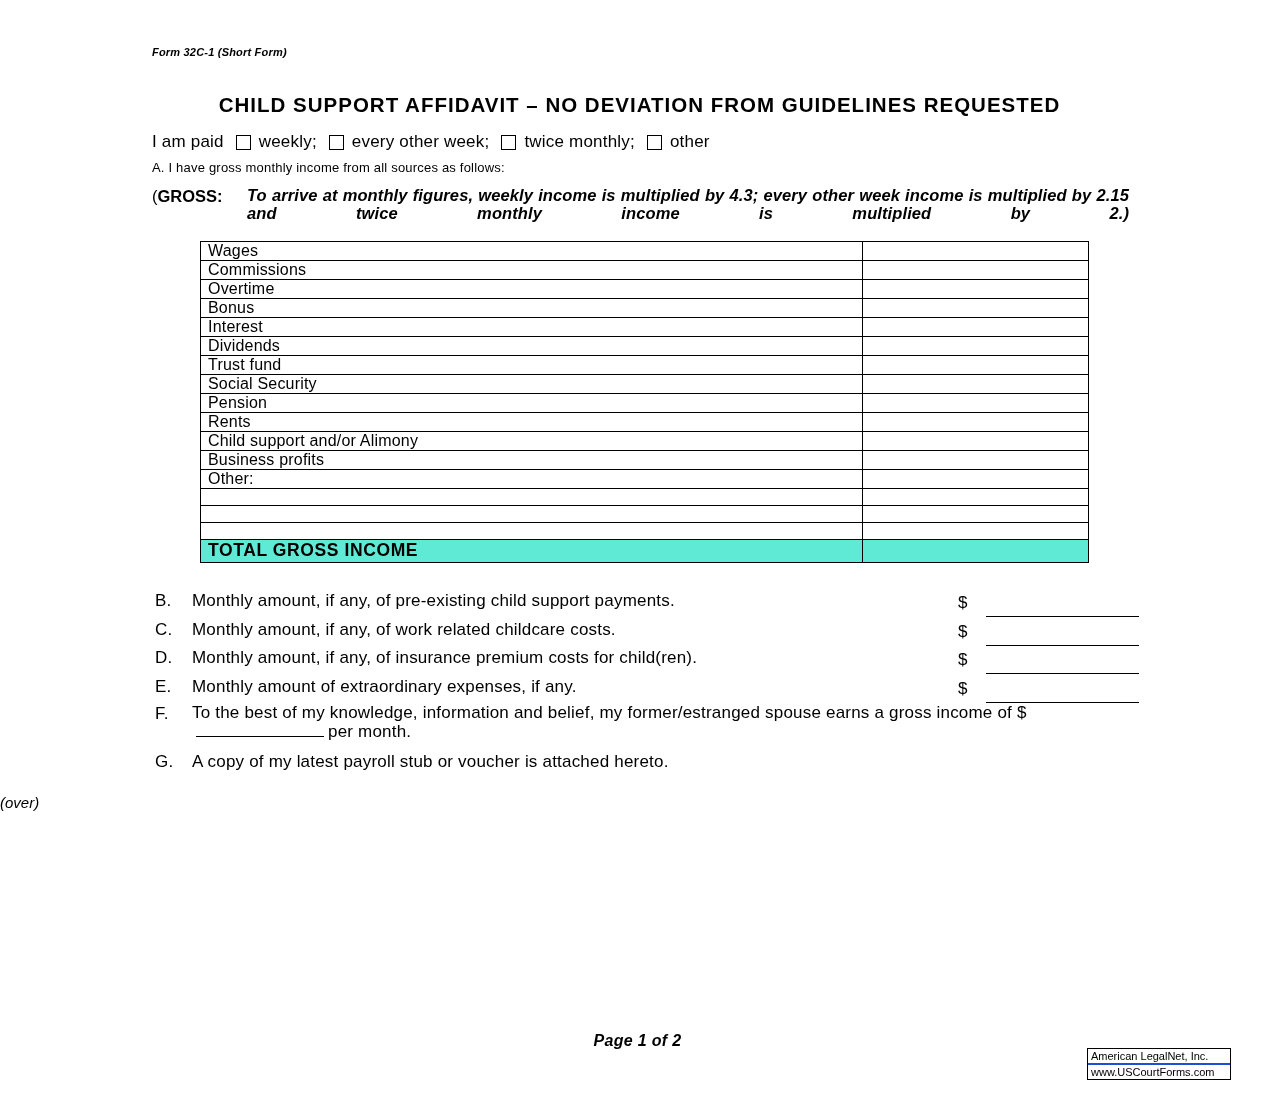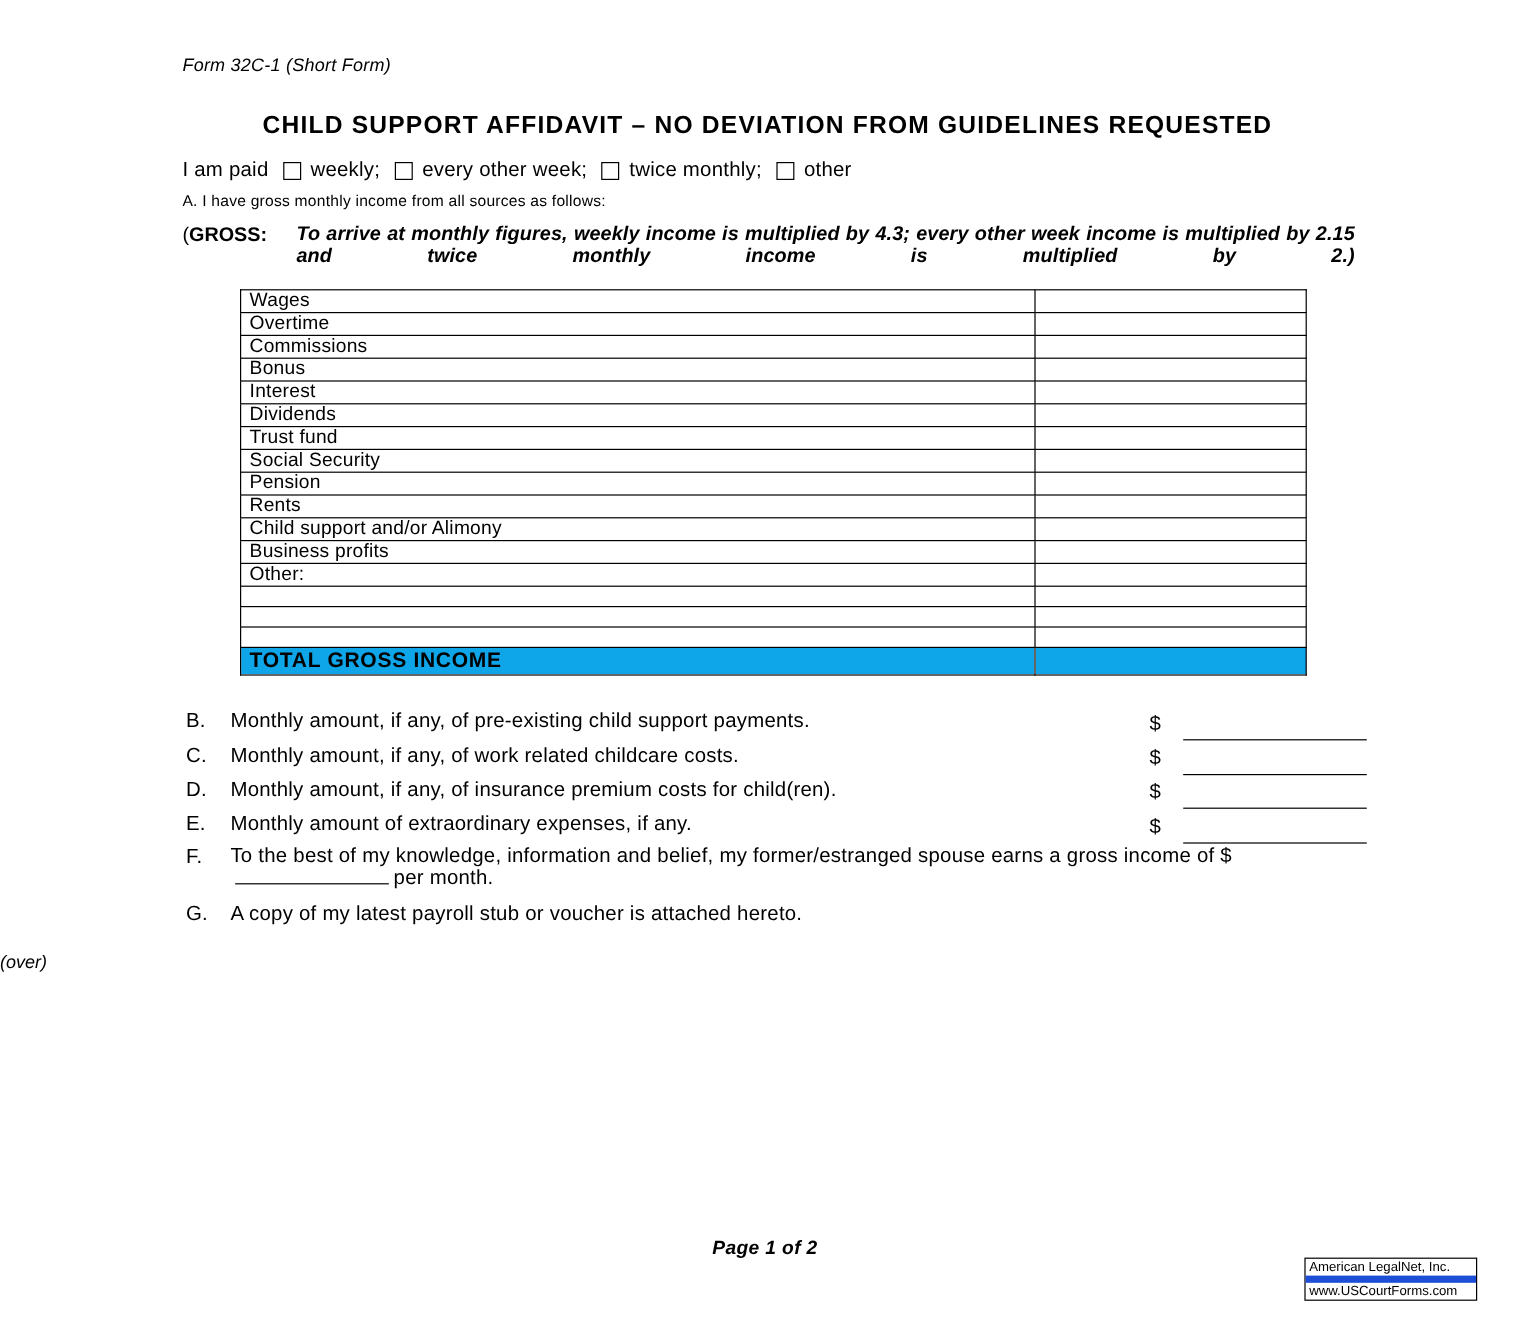--- a/index.html
+++ b/index.html
@@ -2,21 +2,21 @@
 <html><head>
 <meta charset="utf-8">
 <style>
   * { margin:0; padding:0; box-sizing:border-box; }
   html,body { background:#ffffff; }
   body { font-family:"Liberation Sans", sans-serif; color:#000; }
   .page { position:relative; width:1275px; height:1100px; background:#fff; overflow:hidden; }
 
   .form-number {
     position:absolute; left:152px; top:46px;
-    font-size:15px; font-weight:normal; font-style:italic; letter-spacing:0.2px;
+    font-size:11px; font-weight:bold; font-style:italic; letter-spacing:0.2px;
   }
   .title {
     position:absolute; left:152px; top:93px; width:975px;
     text-align:center; font-size:20.5px; font-weight:bold; letter-spacing:1px;
   }
   .paid-line {
     position:absolute; left:152px; top:132px;
     display:flex; align-items:center; font-size:17px; letter-spacing:0.2px;
   }
   .checkbox {
@@ -41,21 +41,21 @@
     border-collapse:collapse; table-layout:fixed;border-radius:22px;
   }
   .income-table td {
     border:1px solid #000; font-size:16px; line-height:17px;
     height:17px; padding:0 4px 1px 7px; overflow:hidden; white-space:nowrap;
     letter-spacing:0.2px;
   }
   .income-table .label-cell { width:662px; }
   .income-table .value-cell { width:226px; }
   .income-table .total-row td {
-    background:#0ea5e9; height:21px; font-weight:bold; font-size:17.5px;
+    background:#5eead4; height:21px; font-weight:bold; font-size:17.5px;
     letter-spacing:0.6px; line-height:21px;
   }
 
   .amount-item { position:absolute; left:0; width:1275px; height:30px; font-size:17px; letter-spacing:0.2px; }
   .item-letter { position:absolute; left:155px; top:0; }
   .item-text   { position:absolute; left:192px; top:0; }
   .dollar      { position:absolute; left:958px; top:2px; }
   .amount-line {
     position:absolute; left:986px; top:25px; width:153px; height:1px;
     border-bottom:1px solid #000;
@@ -75,21 +75,21 @@
   }
   .page-footer {
     position:absolute; left:0; top:1032px; width:1275px; text-align:center;
     font-size:16px; font-weight:bold; font-style:italic; letter-spacing:0.3px;
   }
   .vendor-box {
     position:absolute; left:1087px; top:1048px; width:144px;
     border:1px solid #000; font-size:11px; line-height:14px;
   }
   .vendor-box .vendor-line { display:block; padding:0 3px; white-space:nowrap; overflow:hidden; }
-  .vendor-box .vendor-line:first-child { border-bottom:6px solid #1d4ed8; }
+  .vendor-box .vendor-line:first-child { border-bottom:2px solid #1d4ed8; }
 </style>
 </head>
 <body>
 
 <div class="page">
 
   <div class="form-number">Form 32C-1 (Short Form)</div>
 
   <h1 class="title">CHILD SUPPORT AFFIDAVIT – NO DEVIATION FROM GUIDELINES REQUESTED</h1>
 
@@ -112,25 +112,25 @@
     <span class="note-body">To arrive at monthly figures, weekly income is multiplied by 4.3; every other week income is multiplied by 2.15 and twice monthly income is multiplied by 2.)</span>
   </div>
 
   <table class="income-table">
     <tbody>
       <tr>
         <td class="label-cell">Wages</td>
         <td class="value-cell"></td>
       </tr>
       <tr>
+        <td class="label-cell">Commissions</td>
+        <td class="value-cell"></td>
+      </tr>
+      <tr>
         <td class="label-cell">Overtime</td>
-        <td class="value-cell"></td>
-      </tr>
-      <tr>
-        <td class="label-cell">Commissions</td>
         <td class="value-cell"></td>
       </tr>
       <tr>
         <td class="label-cell">Bonus</td>
         <td class="value-cell"></td>
       </tr>
       <tr>
         <td class="label-cell">Interest</td>
         <td class="value-cell"></td>
       </tr>

